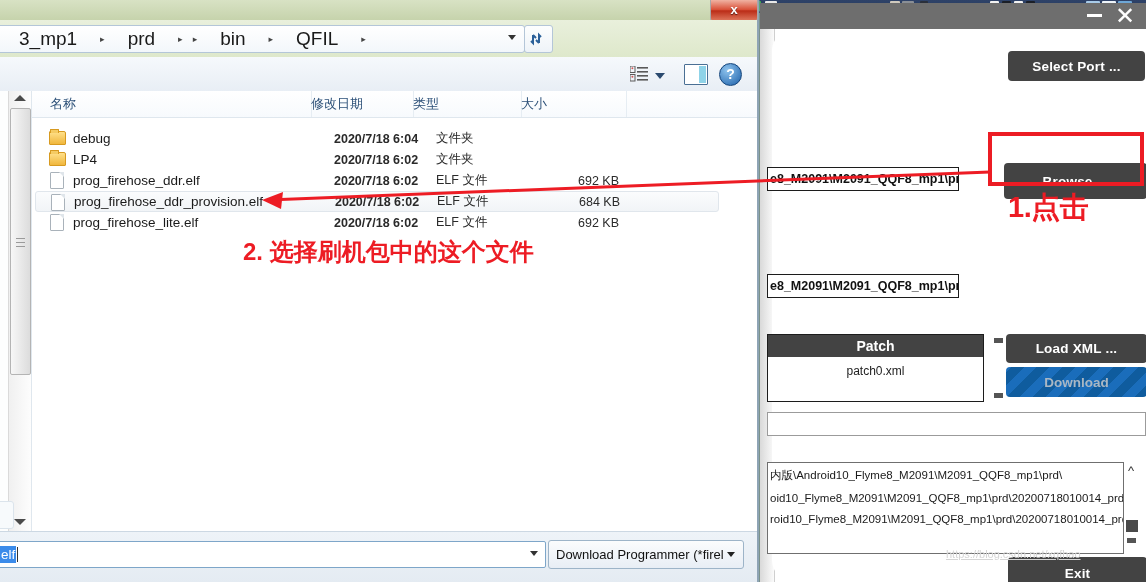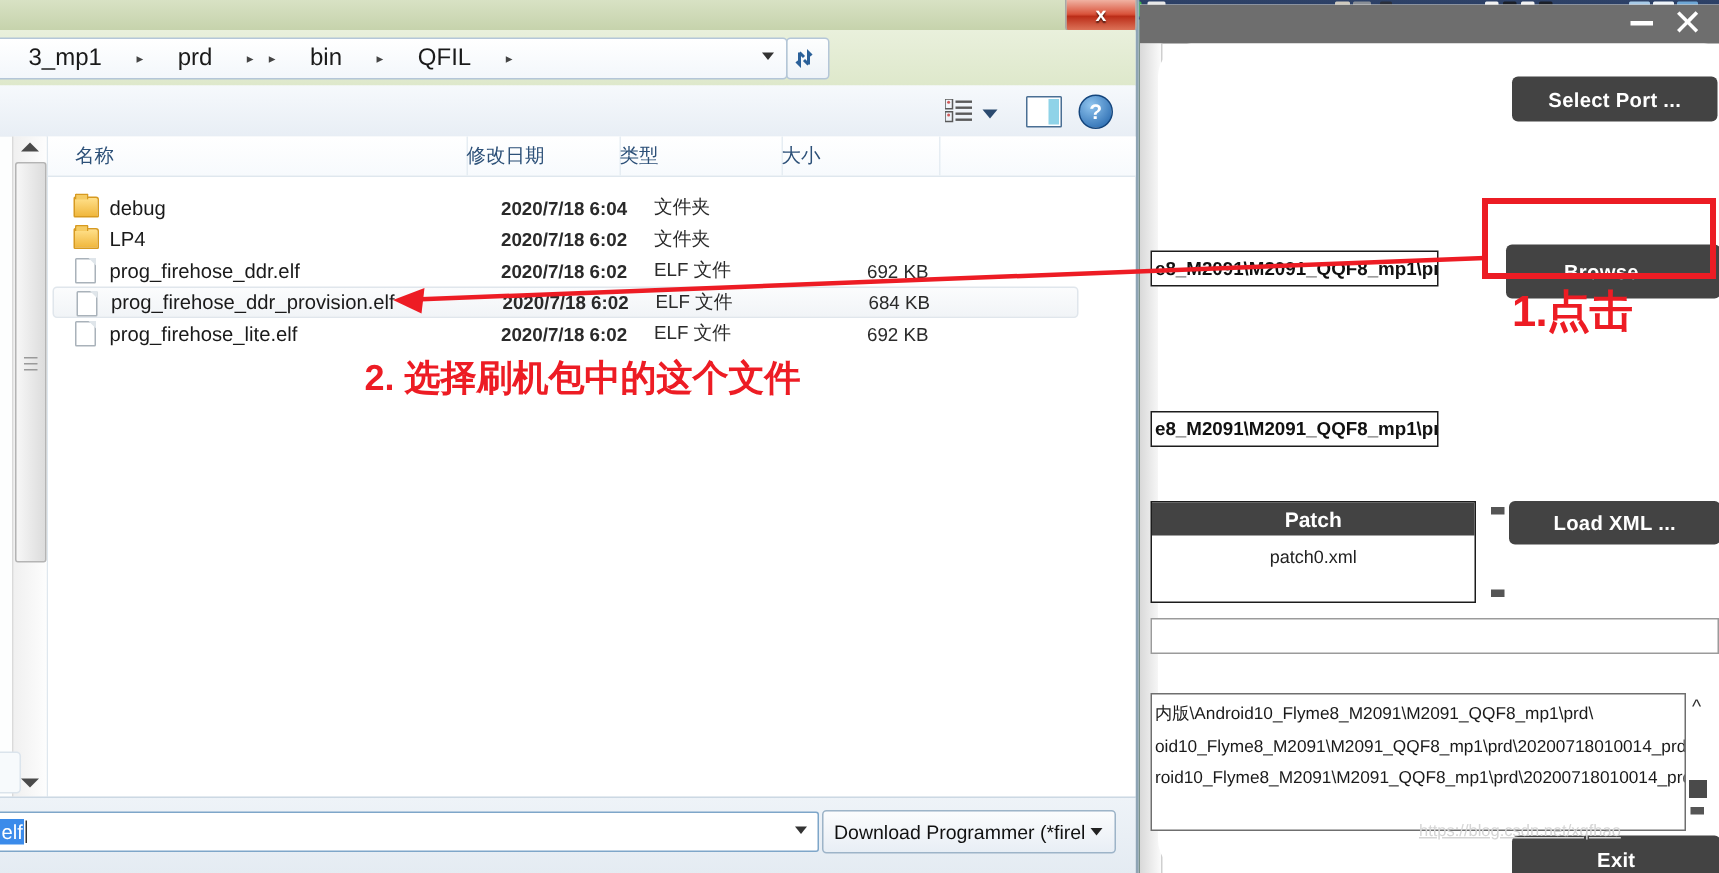--- a/index.html
+++ b/index.html
@@ -126,21 +126,21 @@
   #addressbar-row{
     position:absolute;left:0;top:20px;width:757px;height:37px;
     background:linear-gradient(#e9f0dc,#dee8cb);
   }
   #addressbar{
     position:absolute;left:-4px;top:5px;width:523px;height:26px;
     background:linear-gradient(#ffffff,#f3f7fb);
     border:1px solid #b4c6d8;border-radius:3px;
     display:flex;align-items:center;padding-left:4px;
   }
-  .crumb{font-size:16px;color:#1a1a1a;white-space:nowrap;cursor:pointer;padding:0 18px;}
+  .crumb{font-size:19px;color:#1a1a1a;white-space:nowrap;cursor:pointer;padding:0 18px;}
   .crumb-sep{font-size:9px;color:#444;padding:0 5px;}
   #addr-dd{position:absolute;right:8px;top:9px;border-left:4px solid transparent;
     border-right:4px solid transparent;border-top:5px solid #333;}
   #refresh-btn{
     position:absolute;left:524px;top:5px;width:27px;height:26px;
     background:linear-gradient(#fdfefe,#eef3f8);border:1px solid #b4c6d8;border-radius:3px;
     display:flex;align-items:center;justify-content:center;cursor:pointer;
   }
   #searchbox{
     position:absolute;left:556px;top:5px;width:195px;height:26px;
@@ -276,20 +276,21 @@
 
     <div id="patch-box">
       <div id="patch-header">Patch</div>
       <div id="patch-item">patch0.xml</div>
     </div>
     <div class="spin" style="top:309px;"></div>
     <div class="spin" style="top:364px;"></div>
 
     <div style="position:absolute;left:0;top:304px;width:386px;height:70px;">
       <div class="qbtn" id="btn-loadxml">Load XML ...</div>
+      <div id="btn-download">Download</div>
     </div>
 
     <div class="qfield" id="field-blank"></div>
 
     <div id="log-box">
       <div class="log-line" style="margin-top:5px;">内版\Android10_Flyme8_M2091\M2091_QQF8_mp1\prd\</div>
       <div class="log-line" style="margin-top:9px;">oid10_Flyme8_M2091\M2091_QQF8_mp1\prd\20200718010014_prd_</div>
       <div class="log-line" style="margin-top:9px;">roid10_Flyme8_M2091\M2091_QQF8_mp1\prd\20200718010014_prd_</div>
     </div>
     <div id="log-scroll">

